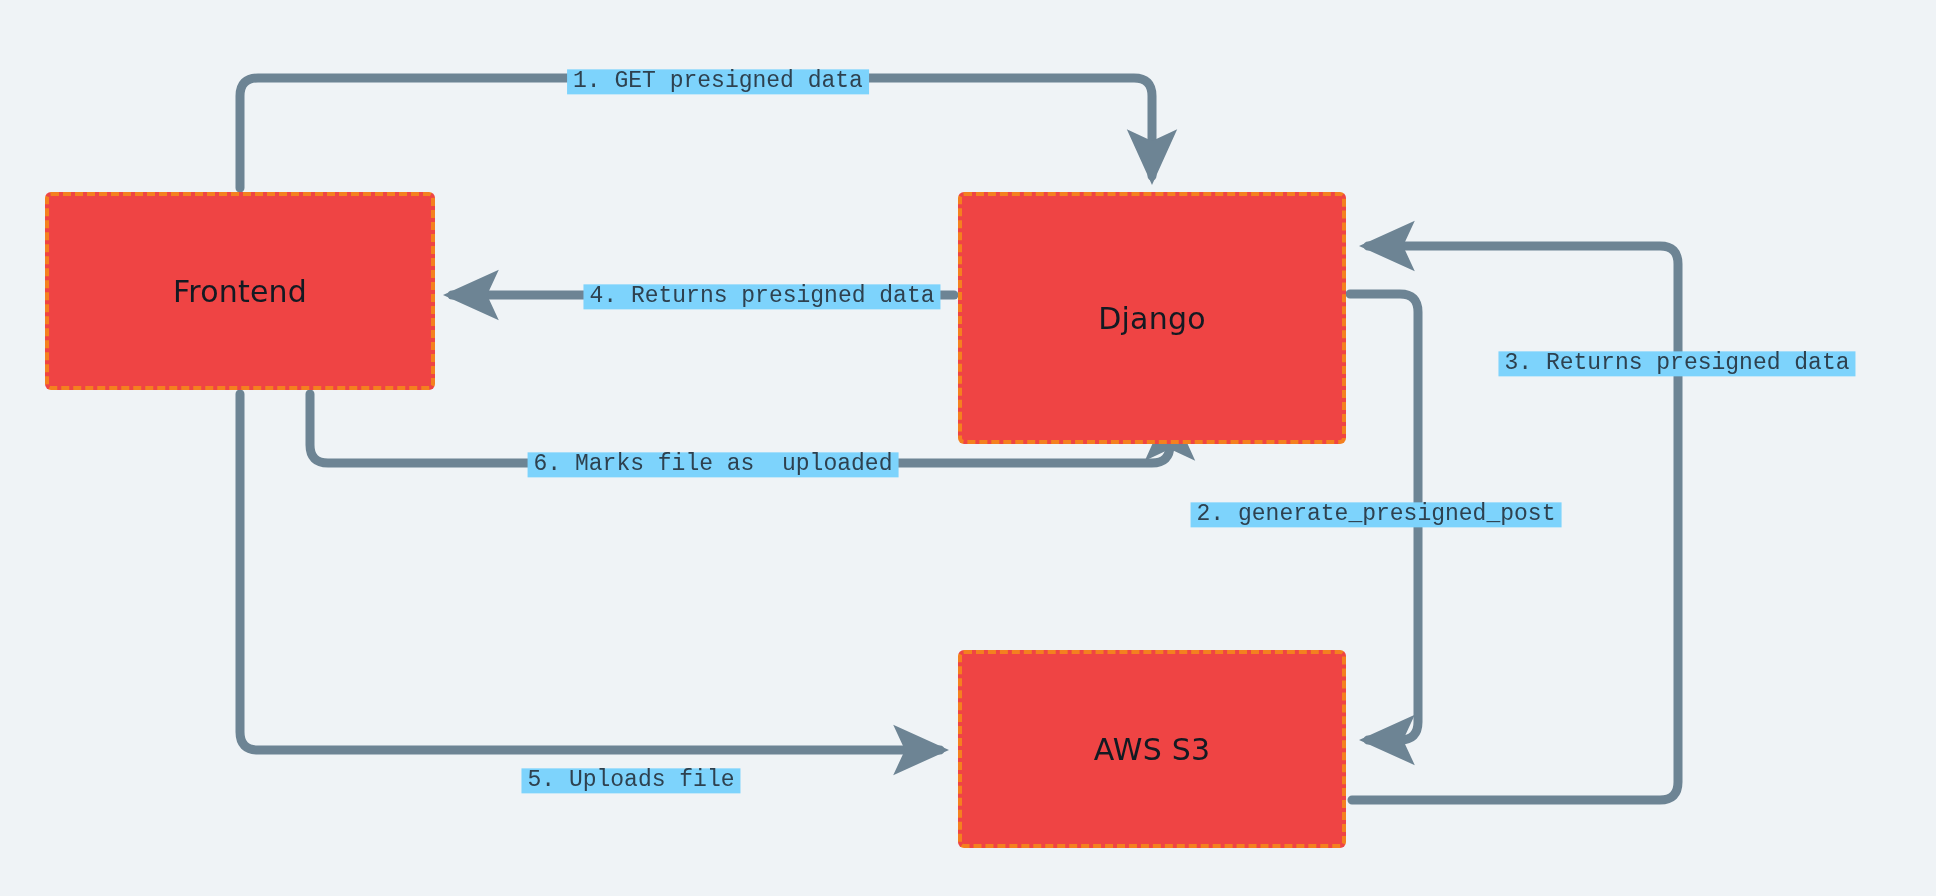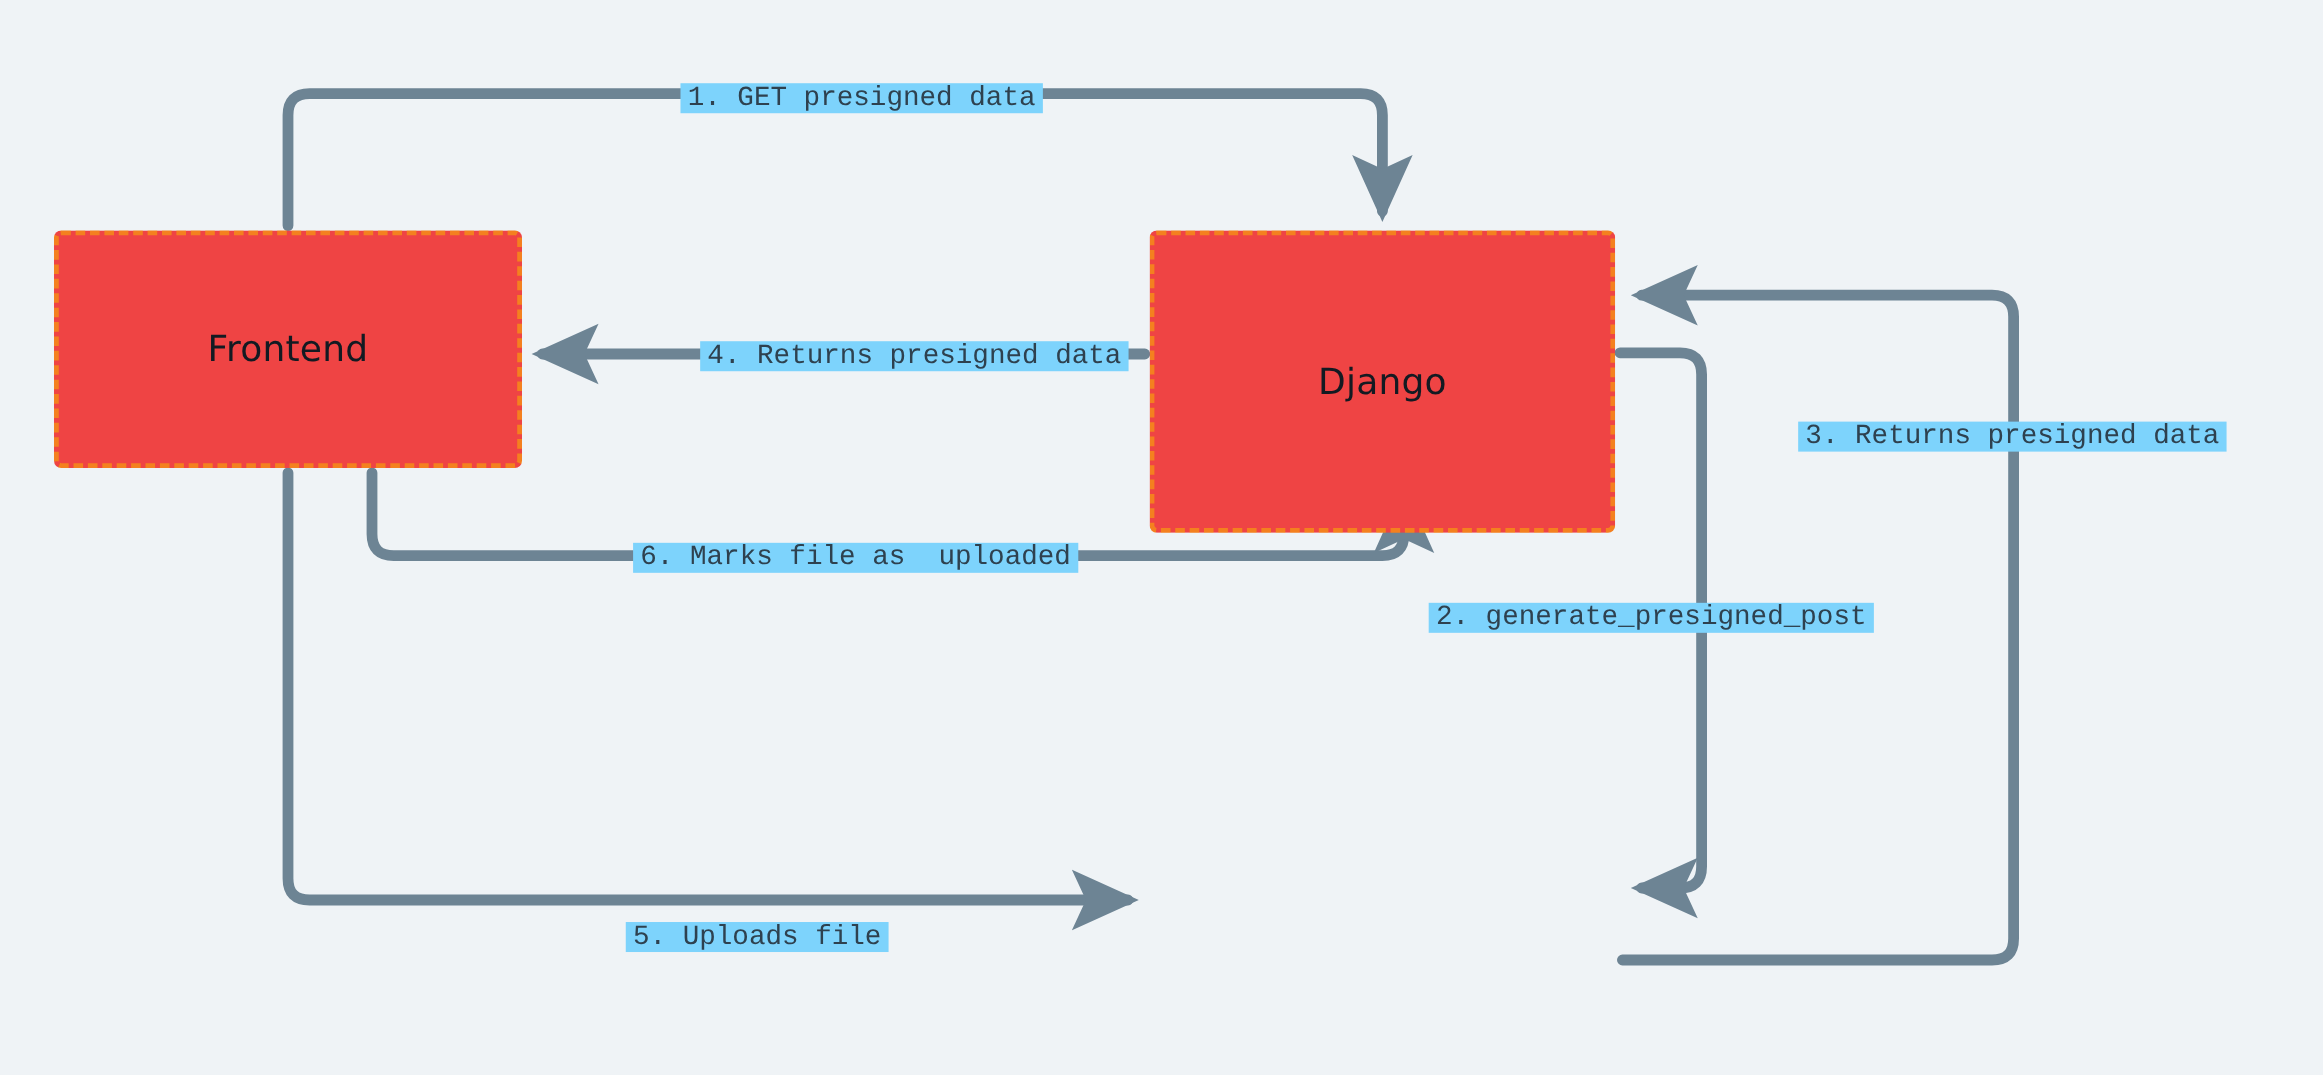--- a/index.html
+++ b/index.html
@@ -82,20 +82,23 @@
   </svg>
 
   <div class="node-box" style="left:45px; top:192px; width:390px; height:198px;">
     <span class="node-label">Frontend</span>
   </div>
 
   <div class="node-box" style="left:958px; top:192px; width:388px; height:252px;">
     <span class="node-label">Django</span>
   </div>
 
+  <div class="node-box" style="left:958px; top:650px; width:388px; height:198px;">
+    <span class="node-label">AWS S3</span>
+  </div>
 
   <div class="edge-label" style="left:718px; top:82px;">1. GET presigned data</div>
 
   <div class="edge-label" style="left:1376px; top:515px;">2. generate_presigned_post</div>
 
   <div class="edge-label" style="left:1677px; top:364px;">3. Returns presigned data</div>
 
   <div class="edge-label" style="left:715px; top:297px;margin-left:47px;">4. Returns presigned data</div>
 
   <div class="edge-label" style="left:631px; top:753px;margin-top:28px;">5. Uploads file</div>

